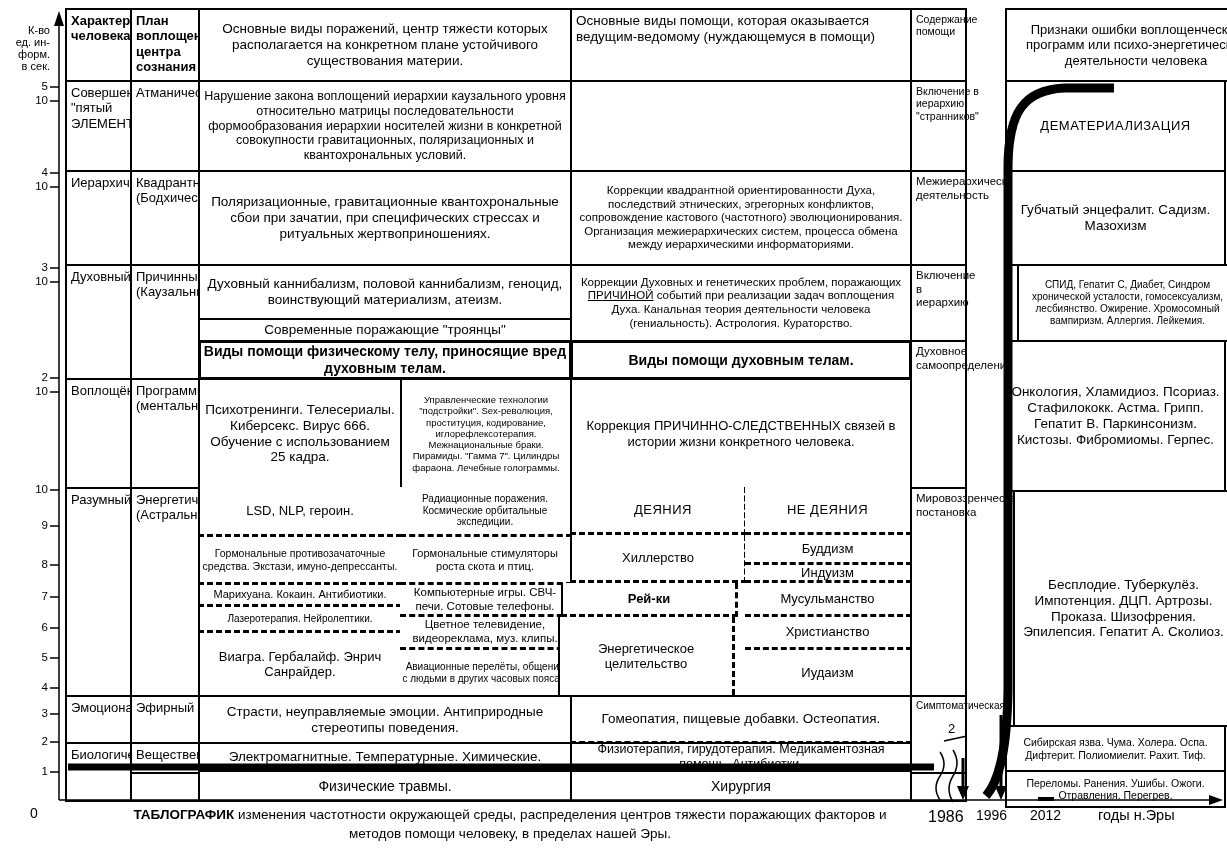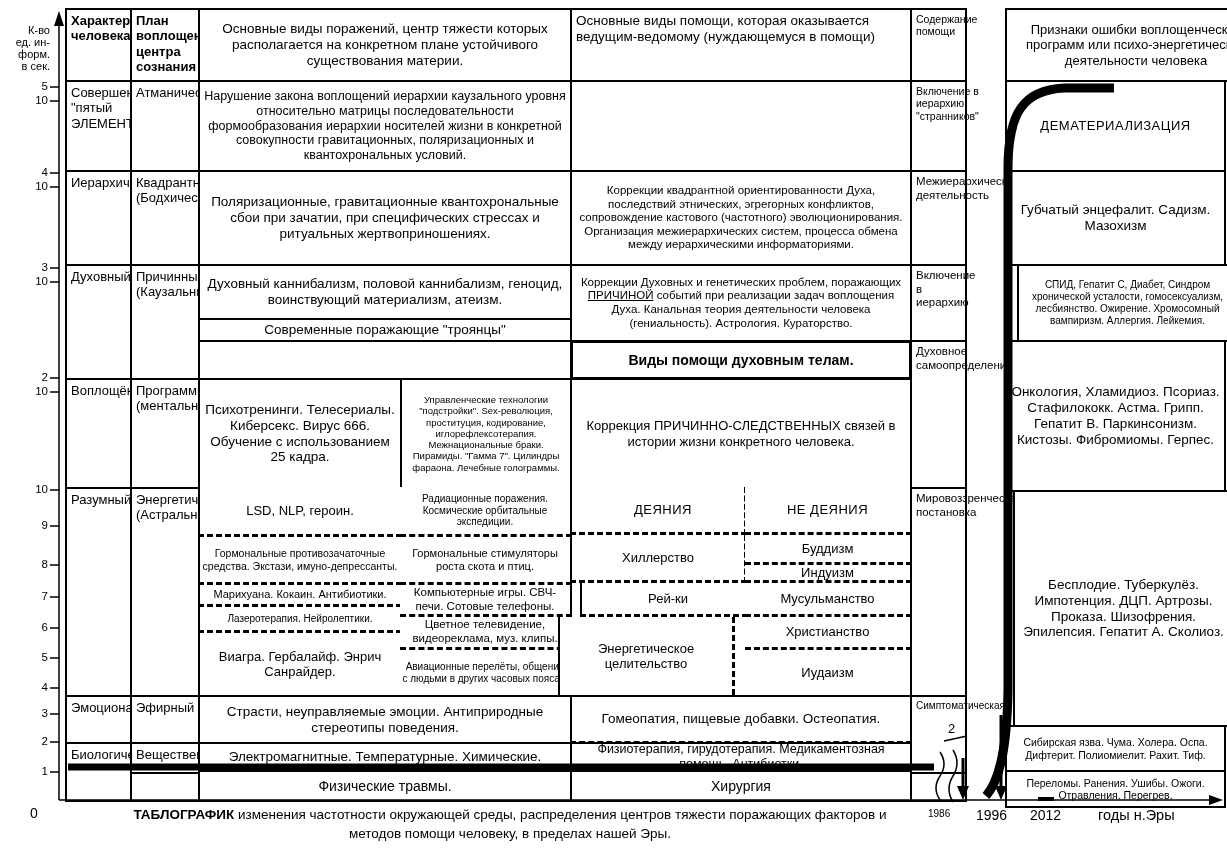--- a/index.html
+++ b/index.html
@@ -73,20 +73,21 @@
 
   <div class="cell tl" style="left:65px;top:264px;width:67px;height:116px;">Духовный</div>
   <div class="cell tl" style="left:130px;top:264px;width:70px;height:116px;">Причинный (Каузальный)</div>
   <div class="cell fs135" style="left:198px;top:264px;width:374px;height:56px;">Духовный каннибализм, половой каннибализм, геноцид, воинствующий материализм, атеизм.</div>
   <div class="cell fs135" style="left:198px;top:318px;width:374px;height:24px;padding:0 2px;">Современные поражающие "троянцы"</div>
   <div class="cell fs115" style="left:570px;top:264px;width:342px;height:78px;">
     <div><span>Коррекции Духовных и генетических проблем, поражающих </span><span class="u">ПРИЧИНОЙ</span><span> событий при реализации задач воплощения Духа. Канальная теория деятельности человека (гениальность). Астрология. Кураторство.</span></div>
   </div>
   <div class="cell tl fs115" style="left:910px;top:264px;width:57px;height:78px;">Включение в иерархию</div>
 
+  <div class="cell b fs14 bd3" style="left:198px;top:340px;width:374px;height:40px;">Виды помощи физическому телу, приносящие вред духовным телам.</div>
   <div class="cell b fs14 bd3" style="left:570px;top:340px;width:342px;height:40px;">Виды помощи духовным телам.</div>
   <div class="cell tl fs115" style="left:910px;top:340px;width:57px;height:149px;">Духовное самоопределение</div>
 
   <div class="cell tl" style="left:65px;top:378px;width:67px;height:111px;">Воплощённый</div>
   <div class="cell tl" style="left:130px;top:378px;width:70px;height:111px;">Программный (ментальный)</div>
   <div class="cell fs135" style="left:198px;top:378px;width:204px;height:111px;">Психотренинги. Телесериалы. Киберсекс. Вирус 666. Обучение с использованием 25 кадра.</div>
   <div class="cell fs9" style="left:400px;top:378px;width:172px;height:111px;">Управленческие технологии "подстройки". Sex-революция, проституция, кодирование, иглорефлексотерапия. Межнациональные браки. Пирамиды. "Гамма 7". Цилиндры фараона. Лечебные голограммы.</div>
   <div class="cell" style="left:570px;top:378px;width:342px;height:111px;">Коррекция ПРИЧИННО-СЛЕДСТВЕННЫХ связей в истории жизни конкретного человека.</div>
 
   <div class="cell tl" style="left:65px;top:487px;width:67px;height:210px;">Разумный</div>
@@ -99,21 +100,21 @@
   <div class="cell subL nb" style="left:198px;top:633px;width:204px;height:62px;">Виагра. Гербалайф. Энрич Санрайдер.</div>
 
   <div class="cell subR fs10" style="left:400px;top:487px;width:172px;height:50px;">Радиационные поражения. Космические орбитальные экспедиции.</div>
   <div class="cell subR fs11" style="left:400px;top:537px;width:172px;height:48px;">Гормональные стимуляторы роста скота и птиц.</div>
   <div class="cell subR fs115" style="left:400px;top:585px;width:172px;height:32px;padding:0;">Компьютерные игры. СВЧ-печи. Сотовые телефоны.</div>
   <div class="cell subR fs115" style="left:400px;top:617px;width:172px;height:33px;padding:0;">Цветное телевидение, видеореклама, муз. клипы.</div>
   <div class="cell subR nb fs10" style="left:400px;top:650px;width:172px;height:45px;">Авиационные перелёты, общение с людьми в других часовых поясах.</div>
 
   <div class="cell subHL caps" style="left:570px;top:487px;width:177px;height:48px;padding-left:12px;">ДЕЯНИЯ</div>
   <div class="cell subHL" style="left:570px;top:535px;width:177px;height:48px;">Хиллерство</div>
-  <div class="cell subHL" style="left:580px;top:583px;width:177px;height:34px;">Рей-ки</div>
+  <div class="cell subHL" style="left:561px;top:583px;width:177px;height:34px;font-weight:bold;">Рей-ки</div>
   <div class="cell subHL nb" style="left:558px;top:617px;width:177px;height:78px;text-align:center;">Энергетическое целительство</div>
 
   <div class="cell subHR caps" style="left:745px;top:487px;width:167px;height:48px;">НЕ ДЕЯНИЯ</div>
   <div class="cell subHR" style="left:745px;top:535px;width:167px;height:30px;">Буддизм</div>
   <div class="cell subHR" style="left:745px;top:565px;width:167px;height:18px;padding:0;">Индуизм</div>
   <div class="cell subHR" style="left:745px;top:583px;width:167px;height:34px;">Мусульманство</div>
   <div class="cell subHR" style="left:745px;top:617px;width:167px;height:33px;">Христианство</div>
   <div class="cell subHR nb" style="left:745px;top:650px;width:167px;height:45px;">Иудаизм</div>
 
   <div class="cell tl fs115" style="left:910px;top:487px;width:57px;height:210px;">Мировоззренческая постановка</div>
@@ -137,21 +138,21 @@
   <div class="cell" style="left:1005px;top:8px;width:262px;height:74px;">Признаки ошибки воплощенческих программ или психо-энергетической деятельности человека</div>
   <div class="cell caps" style="left:1005px;top:80px;width:221px;height:92px;">ДЕМАТЕРИАЛИЗАЦИЯ</div>
   <div class="cell fs135" style="left:1005px;top:170px;width:221px;height:96px;">Губчатый энцефалит. Садизм. Мазохизм</div>
   <div class="cell fs10" style="left:1005px;top:264px;width:221px;height:78px;margin-left:12px;">СПИД, Гепатит С, Диабет, Синдром хронической усталости, гомосексуализм, лесбиянство. Ожирение. Хромосомный вампиризм. Аллергия. Лейкемия.</div>
   <div class="cell fs135" style="left:1005px;top:340px;width:221px;height:152px;">Онкология, Хламидиоз. Псориаз. Стафилококк. Астма. Грипп. Гепатит В. Паркинсонизм. Кистозы. Фибромиомы. Герпес.</div>
   <div class="cell fs135" style="left:1005px;top:490px;width:221px;height:237px;margin-left:8px;">Бесплодие. Туберкулёз. Импотенция. ДЦП. Артрозы. Проказа. Шизофрения. Эпилепсия. Гепатит А. Сколиоз.</div>
   <div class="cell fs105" style="left:1005px;top:725px;width:221px;height:47px;padding:0;">Сибирская язва. Чума. Холера. Оспа. Дифтерит. Полиомиелит. Рахит. Тиф.</div>
   <div class="cell fs105" style="left:1005px;top:770px;width:221px;height:38px;padding:0;">Переломы. Ранения. Ушибы. Ожоги. Отравления. Перегрев.</div>
 
   <span class="lab" style="left:30px;top:806px;width:18px;font-size:14px;">0</span>
-  <span class="lab" style="left:928px;top:808px;width:42px;font-size:10px;">1986</span>
+  <span class="lab" style="left:928px;top:808px;width:42px;font-size:16px;">1986</span>
   <span class="lab" style="left:976px;top:808px;width:42px;font-size:14px;">1996</span>
   <span class="lab" style="left:1030px;top:808px;width:44px;font-size:14px;">2012</span>
   <span class="lab" style="left:1098px;top:808px;width:124px;font-size:14.5px;">годы н.Эры</span>
   <span class="lab" style="left:948px;top:722px;width:16px;font-size:13px;">2</span>
 
   <div class="lab" style="left:70px;top:808px;width:880px;text-align:center;font-size:13.5px;">
     <span class="b">ТАБЛОГРАФИК</span><span> изменения частотности окружающей среды, распределения центров тяжести поражающих факторов и</span>
   </div>
   <div class="lab" style="left:70px;top:827px;width:880px;text-align:center;font-size:13.5px;">методов помощи человеку, в пределах нашей Эры.</div>
 

